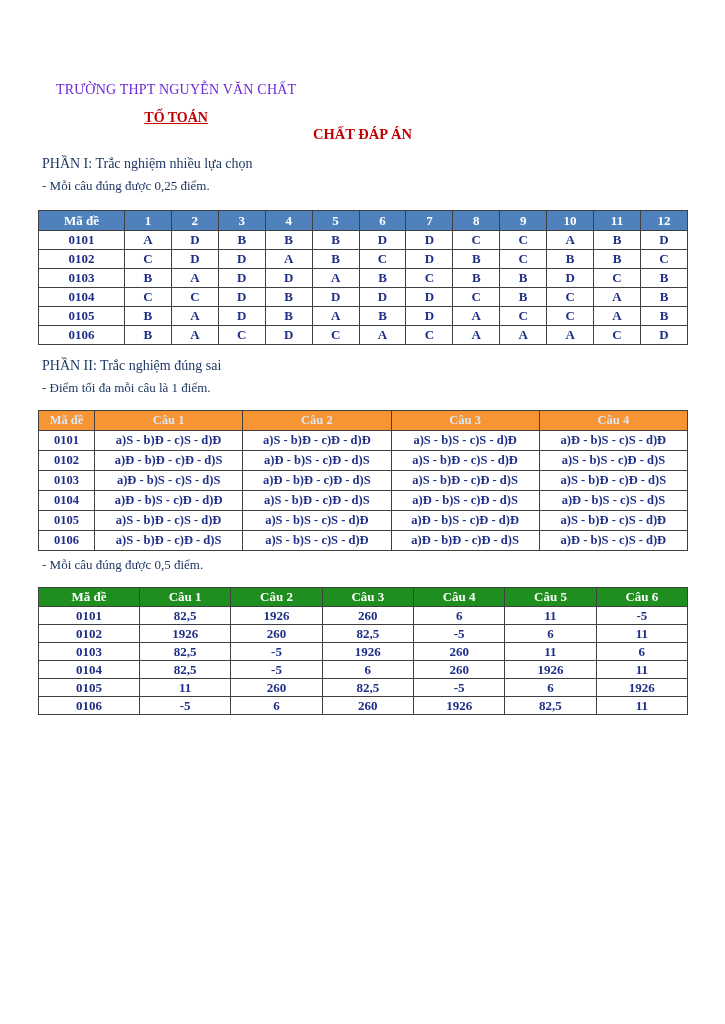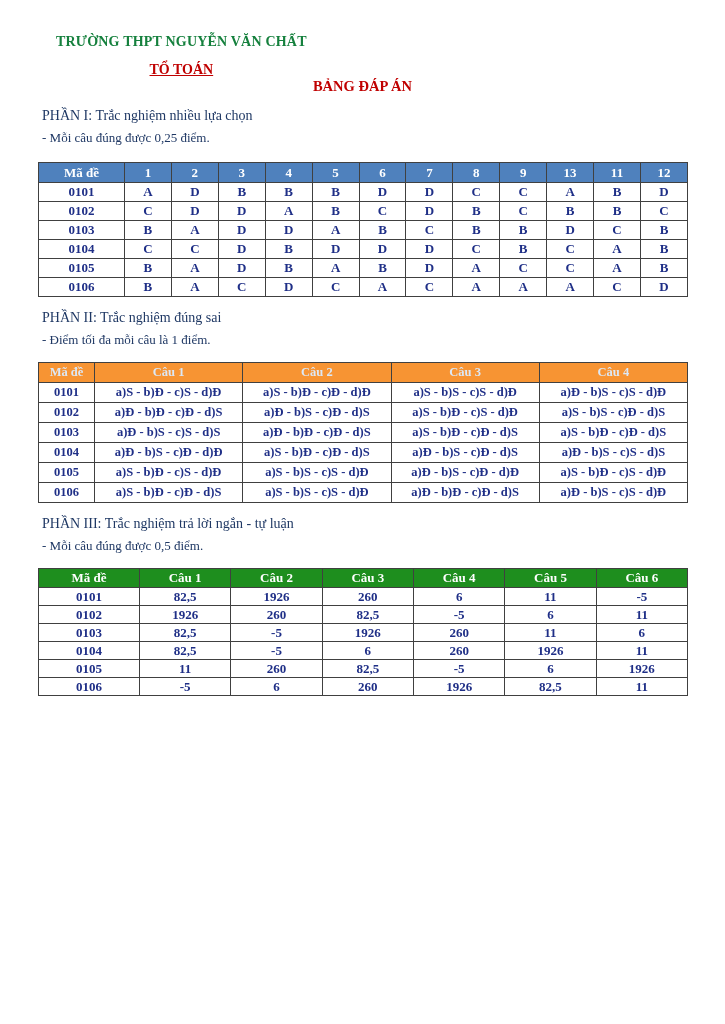--- a/index.html
+++ b/index.html
@@ -11,21 +11,21 @@
     color:#1f3864;
     overflow:hidden;
   }
   
   .org-block {
     display:inline-block;
     margin:34px 0 0 56px;
     text-align:center;
   }
   .org-school {
-    color:#15803d; font-weight:bold; font-size:14px; letter-spacing:.2px;
+    color:#6d28d9; font-weight:normal; font-size:14px; letter-spacing:.2px;margin-top:48px;
   }
   .org-dept {
     color:#c00000; font-weight:bold; font-size:14px;
     text-decoration:underline; margin-top:12px;
   }
   .title-block { text-align:center; margin-top:0px; }
   .doc-title { color:#c00000; font-weight:bold; font-size:14.5px; }
   .doc-subtitle { color:#c00000; font-weight:bold; font-size:14.5px; margin-top:1px; }
 
   .section { margin-left:42px; margin-right:30px; }
@@ -71,42 +71,42 @@
 <body>
 
 <div class="page">
 
   <div class="org-block">
     <div class="org-school">TRƯỜNG THPT NGUYỄN VĂN CHẤT</div>
     <div class="org-dept">TỔ TOÁN</div>
   </div>
 
   <div class="title-block">
-    <div class="doc-title">BẢNG ĐÁP ÁN</div>
+    <div class="doc-title">CHẤT ĐÁP ÁN</div>
   </div>
 
   <div class="section">
     <div class="section-heading">PHẦN I: Trắc nghiệm nhiều lựa chọn</div>
     <div class="section-note">- Mỗi câu đúng được 0,25 điểm.</div>
   </div>
 
   <table class="t1">
     <thead>
         <tr>
           <th>Mã đề</th>
           <th>1</th>
           <th>2</th>
           <th>3</th>
           <th>4</th>
           <th>5</th>
           <th>6</th>
           <th>7</th>
           <th>8</th>
           <th>9</th>
-          <th>13</th>
+          <th>10</th>
           <th>11</th>
           <th>12</th>
         </tr>
       </thead>
     <tbody>
         <tr>
           <td>0101</td>
           <td>A</td>
           <td>D</td>
           <td>B</td>
@@ -253,21 +253,20 @@
           <td>0106</td>
           <td>a)S - b)Đ - c)Đ - d)S</td>
           <td>a)S - b)S - c)S - d)Đ</td>
           <td>a)Đ - b)Đ - c)Đ - d)S</td>
           <td>a)Đ - b)S - c)S - d)Đ</td>
         </tr>
       </tbody>
   </table>
 
   <div class="section">
-    <div class="section-heading">PHẦN III: Trắc nghiệm trả lời ngắn - tự luận</div>
     <div class="section-note">- Mỗi câu đúng được 0,5 điểm.</div>
   </div>
 
   <table class="t3">
     <thead>
         <tr>
           <th>Mã đề</th>
           <th>Câu 1</th>
           <th>Câu 2</th>
           <th>Câu 3</th>

